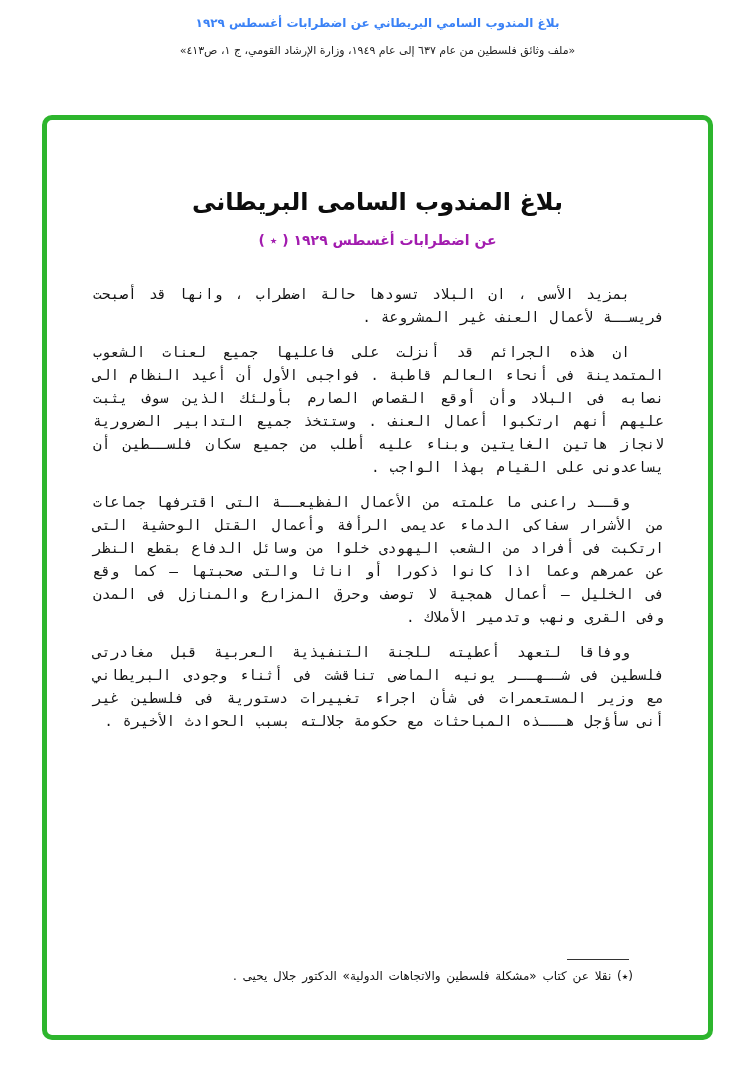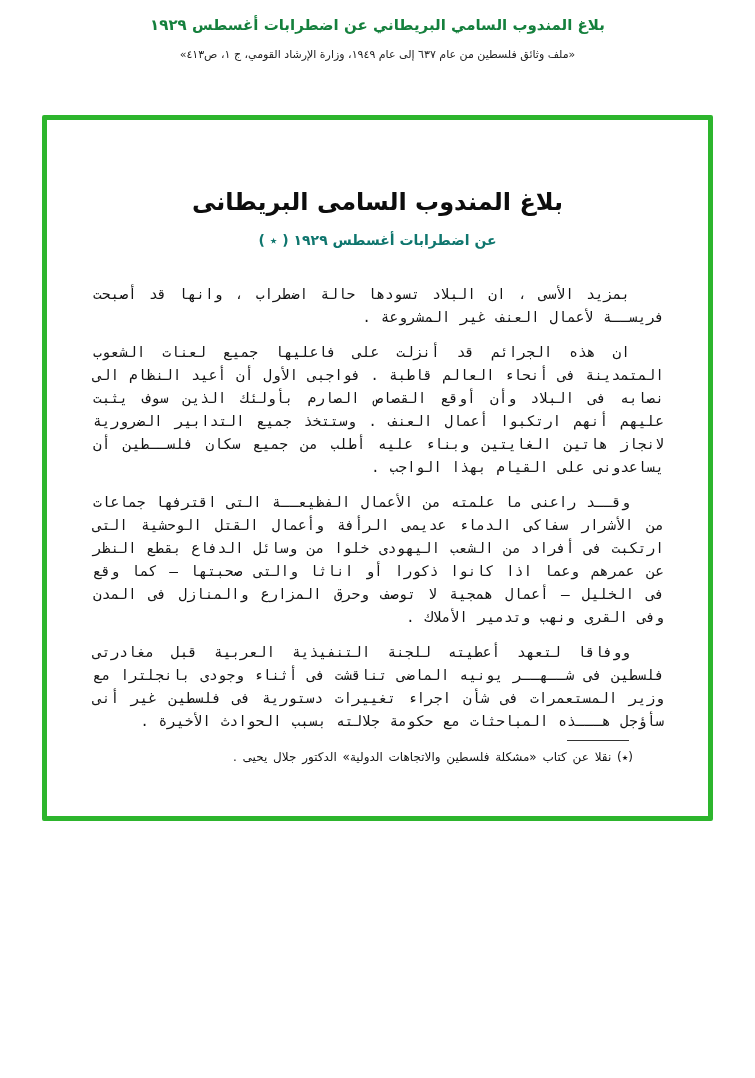--- a/index.html
+++ b/index.html
@@ -23,58 +23,58 @@
   
   .top-header {
     position: absolute;
     top: 16px;
     left: 0;
     width: 100%;
     text-align: center;
     direction: rtl;
   }
   .top-header .title {
-    font-size: 15px;
+    font-size: 12px;
     font-weight: bold;
-    color: #15803d;
+    color: #3b82f6;
     letter-spacing: 0.5px;
   }
   .top-header .source {
     margin-top: 14px;
     font-size: 11px;
     color: #222;
   }
 
   
   .page {
     position: absolute;
     left: 42px;
     top: 115px;
     width: 671px;
-    height: 706px;
+    height: 925px;
     border: 5px solid #2db52d;
-    border-radius: 2px;
+    border-radius: 10px;
     background: #ffffff;
     direction: rtl;
   }
 
   .page-title {
     margin-top: 68px;
     text-align: center;
     font-size: 24px;
     font-weight: bold;
     color: #0d0d0d;
   }
 
   .page-subtitle {
     margin-top: 16px;
     text-align: center;
     font-size: 14px;
     font-weight: bold;
-    color: #0f766e;
+    color: #a21caf;
     letter-spacing: 1px;
   }
 
   .body-text {
     margin-top: 36px;
     padding: 0 44px 0 46px;
     font-family: Liberation Mono, monospace;
   }
 
   .body-text p {
@@ -123,21 +123,21 @@
   <div class="page">
 
     <h1 class="page-title">بلاغ المندوب السامى البريطانى</h1>
 
     <h2 class="page-subtitle">عن اضطرابات أغسطس ١٩٢٩ ( ٭ )</h2>
 
     <div class="body-text">
       <p>بمزيد الأسى ، ان البلاد تسودها حالة اضطراب ، وانها قد أصبحت فريســة لأعمال العنف غير المشروعة .</p>
       <p>ان هذه الجرائم قد أنزلت على فاعليها جميع لعنات الشعوب المتمدينة فى أنحاء العالم قاطبة . فواجبى الأول أن أعيد النظام الى نصابه فى البلاد وأن أوقع القصاص الصارم بأولئك الذين سوف يثبت عليهم أنهم ارتكبوا أعمال العنف . وستتخذ جميع التدابير الضرورية لانجاز هاتين الغايتين وبناء عليه أطلب من جميع سكان فلســطين أن يساعدونى على القيام بهذا الواجب .</p>
       <p>وقــد راعنى ما علمته من الأعمال الفظيعــة التى اقترفها جماعات من الأشرار سفاكى الدماء عديمى الرأفة وأعمال القتل الوحشية التى ارتكبت فى أفراد من الشعب اليهودى خلوا من وسائل الدفاع بقطع النظر عن عمرهم وعما اذا كانوا ذكورا أو اناثا والتى صحبتها — كما وقع فى الخليل — أعمال همجية لا توصف وحرق المزارع والمنازل فى المدن وفى القرى ونهب وتدمير الأملاك .</p>
-      <p>ووفاقا لتعهد أعطيته للجنة التنفيذية العربية قبل مغادرتى فلسطين فى شــهــر يونيه الماضى تناقشت فى أثناء وجودى بانجلترا مع وزير المستعمرات فى شأن اجراء تغييرات دستورية فى فلسطين غير أنى سأؤجل هـــذه المباحثات مع حكومة جلالته بسبب الحوادث الأخيرة .</p>
+      <p>ووفاقا لتعهد أعطيته للجنة التنفيذية العربية قبل مغادرتى فلسطين فى شــهــر يونيه الماضى تناقشت فى أثناء وجودى البريطاني مع وزير المستعمرات فى شأن اجراء تغييرات دستورية فى فلسطين غير أنى سأؤجل هـــذه المباحثات مع حكومة جلالته بسبب الحوادث الأخيرة .</p>
     </div>
 
     <div class="footnote">
       <div class="footnote-rule"></div>
       <div class="footnote-text">(٭) نقلا عن كتاب «مشكلة فلسطين والاتجاهات الدولية» الدكتور جلال يحيى .</div>
     </div>
 
   </div>
 
 </div>

